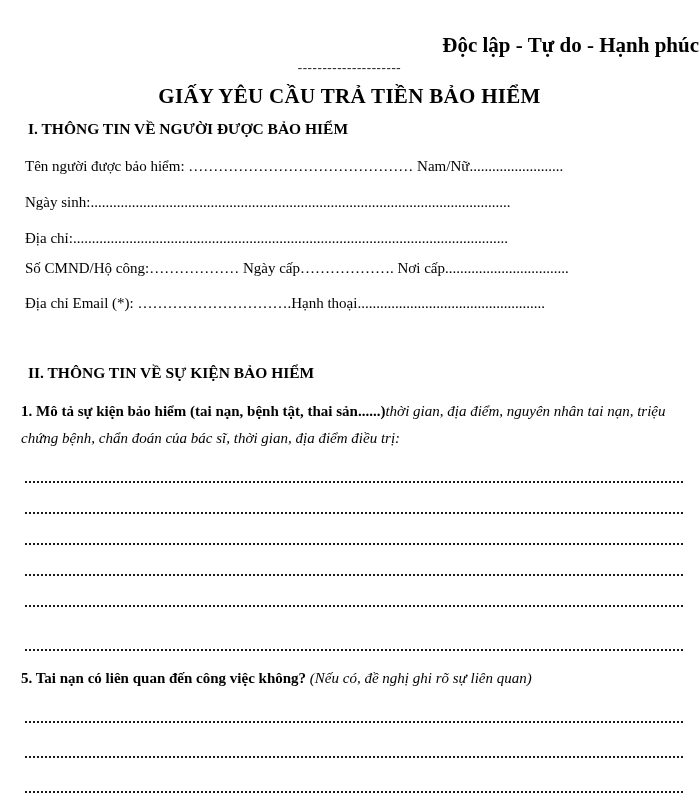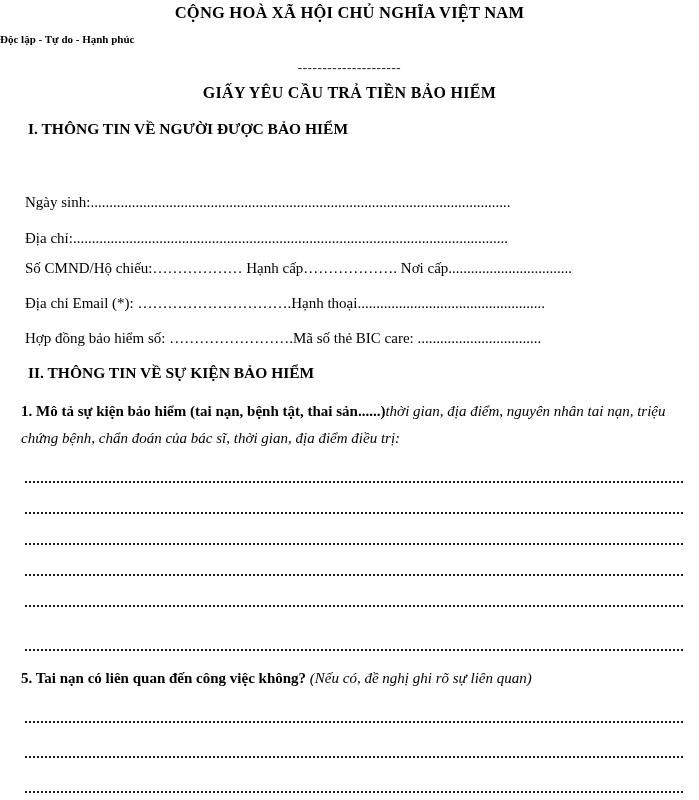--- a/index.html
+++ b/index.html
@@ -26,42 +26,42 @@
     text-align: center;
     font-size: 16.5px;
     font-weight: bold;
     letter-spacing: 0.2px;
   }
   .hdr-motto {
     position: absolute;
     top: 33px;
     left: 0;
     width: 699px;
-    text-align: left;
-    font-size: 11px;
+    text-align: right;
+    font-size: 21px;
     font-weight: bold;
   }
   .hdr-rule {
     position: absolute;
     top: 60px;
     left: 0;
     width: 699px;
     text-align: center;
     font-size: 13px;
     font-weight: bold;
     letter-spacing: 0.6px;
     color: #2b2b2b;
   }
   .doc-title {
     position: absolute;
     top: 84px;
     left: 0;
     width: 699px;
     text-align: center;
-    font-size: 16px;
+    font-size: 21px;
     font-weight: bold;
     letter-spacing: 0.3px;
   }
 
   
   .section-heading {
     position: absolute;
     left: 28px;
     font-size: 15.5px;
     font-weight: bold;
@@ -99,40 +99,39 @@
     width: 658px;
     height: 0;
     border-bottom: 2px dotted #1a1a1a;
   }
 </style>
 </head>
 <body>
 
 <div class="page">
 
-  <div class="hdr-nation">CỘNG HOÀ XÃ HỘI CHỦ NGHĨA VIỆT NAM</div>
 
   <div class="hdr-motto">Độc lập - Tự do - Hạnh phúc</div>
 
   <div class="hdr-rule">---------------------</div>
 
   <div class="doc-title">GIẤY YÊU CẦU TRẢ TIỀN BẢO HIỂM</div>
 
   <div class="section-heading" id="sec1-heading">I. THÔNG TIN VỀ NGƯỜI ĐƯỢC BẢO HIỂM</div>
 
+  <div class="field-row" style="top:158px;">Tên người được bảo hiểm: ……………………………………… Nam/Nữ.........................</div>
 
   <div class="field-row" style="top:194px;">Ngày sinh:................................................................................................................</div>
 
   <div class="field-row" style="top:230px;">Địa chỉ:....................................................................................................................</div>
 
-  <div class="field-row" style="top:260px;">Số CMND/Hộ chiếu:……………… Hạnh cấp………………. Nơi cấp.................................</div>
+  <div class="field-row" style="top:260px;">Số CMND/Hộ công:……………… Ngày cấp………………. Nơi cấp.................................</div>
 
   <div class="field-row" style="top:295px;">Địa chỉ Email (*): ………………………….Hạnh thoại..................................................</div>
 
-  <div class="field-row" style="top:330px;">Hợp đồng bảo hiểm số: …………………….Mã số thẻ BIC care: .................................</div>
 
   <div class="section-heading" id="sec2-heading">II. THÔNG TIN VỀ SỰ KIỆN BẢO HIỂM</div>
 
   <div class="item" id="item1">
     <span class="b">1. Mô tả sự kiện bảo hiểm (tai nạn, bệnh tật, thai sản......)</span><span class="i">thời gian, địa điểm, nguyên nhân tai nạn, triệu chứng bệnh, chẩn đoán của bác sĩ, thời gian, địa điểm điều trị:</span>
   </div>
 
   <div class="dotline" style="top:481px;"></div>
   <div class="dotline" style="top:512px;"></div>
   <div class="dotline" style="top:543px;"></div>

